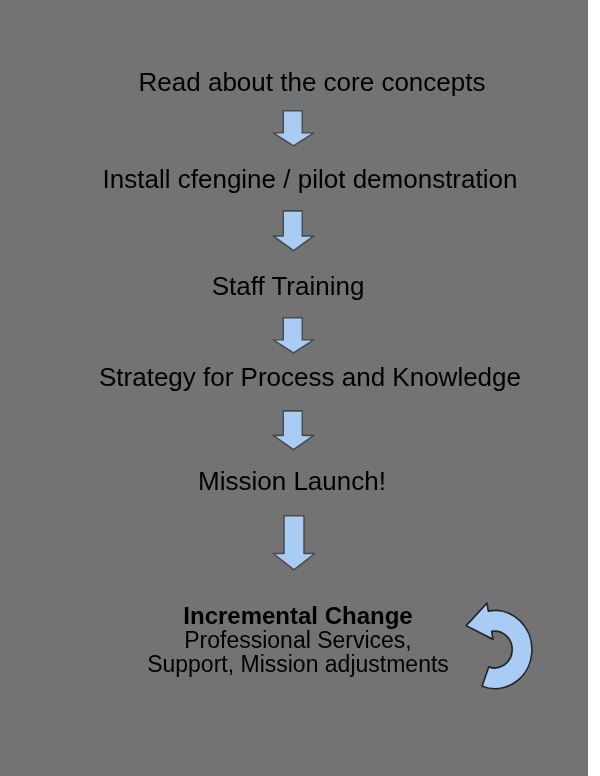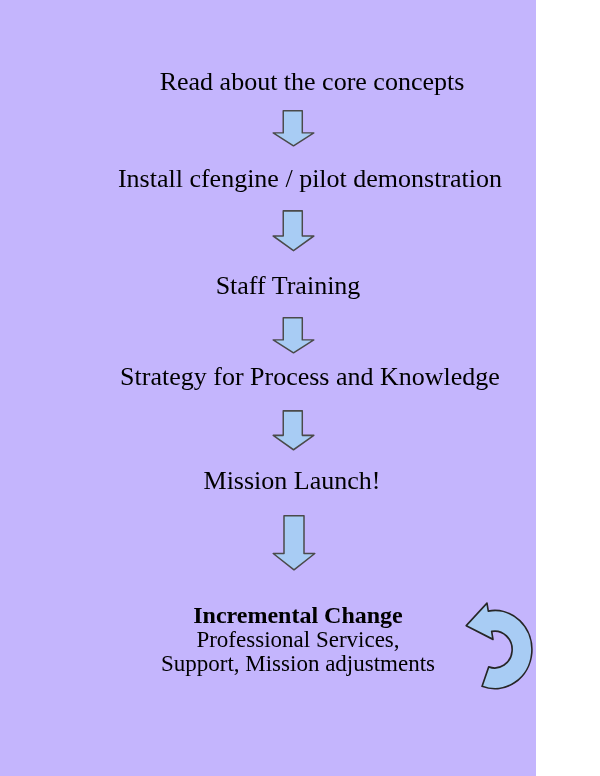--- a/index.html
+++ b/index.html
@@ -3,25 +3,24 @@
 <meta charset="utf-8">
 <style>
   html, body { margin: 0; padding: 0; }
   body {
     width: 600px;
     font-family: "Liberation Sans", sans-serif;
     background: #ffffff;
   }
   .canvas {
     position: relative;
-    width: 536px;
+    width: 588px;
     height: 776px;
-    background: #c4b5fd;
+    background: #737373;
     overflow: hidden;
-    font-family: Liberation Serif, serif;
   }
   .step-label {
     position: absolute;
     left: 0;
     width: 600px;
     text-align: center;
     font-size: 26px;
     line-height: 30px;
     color: #000000;
     white-space: nowrap;

